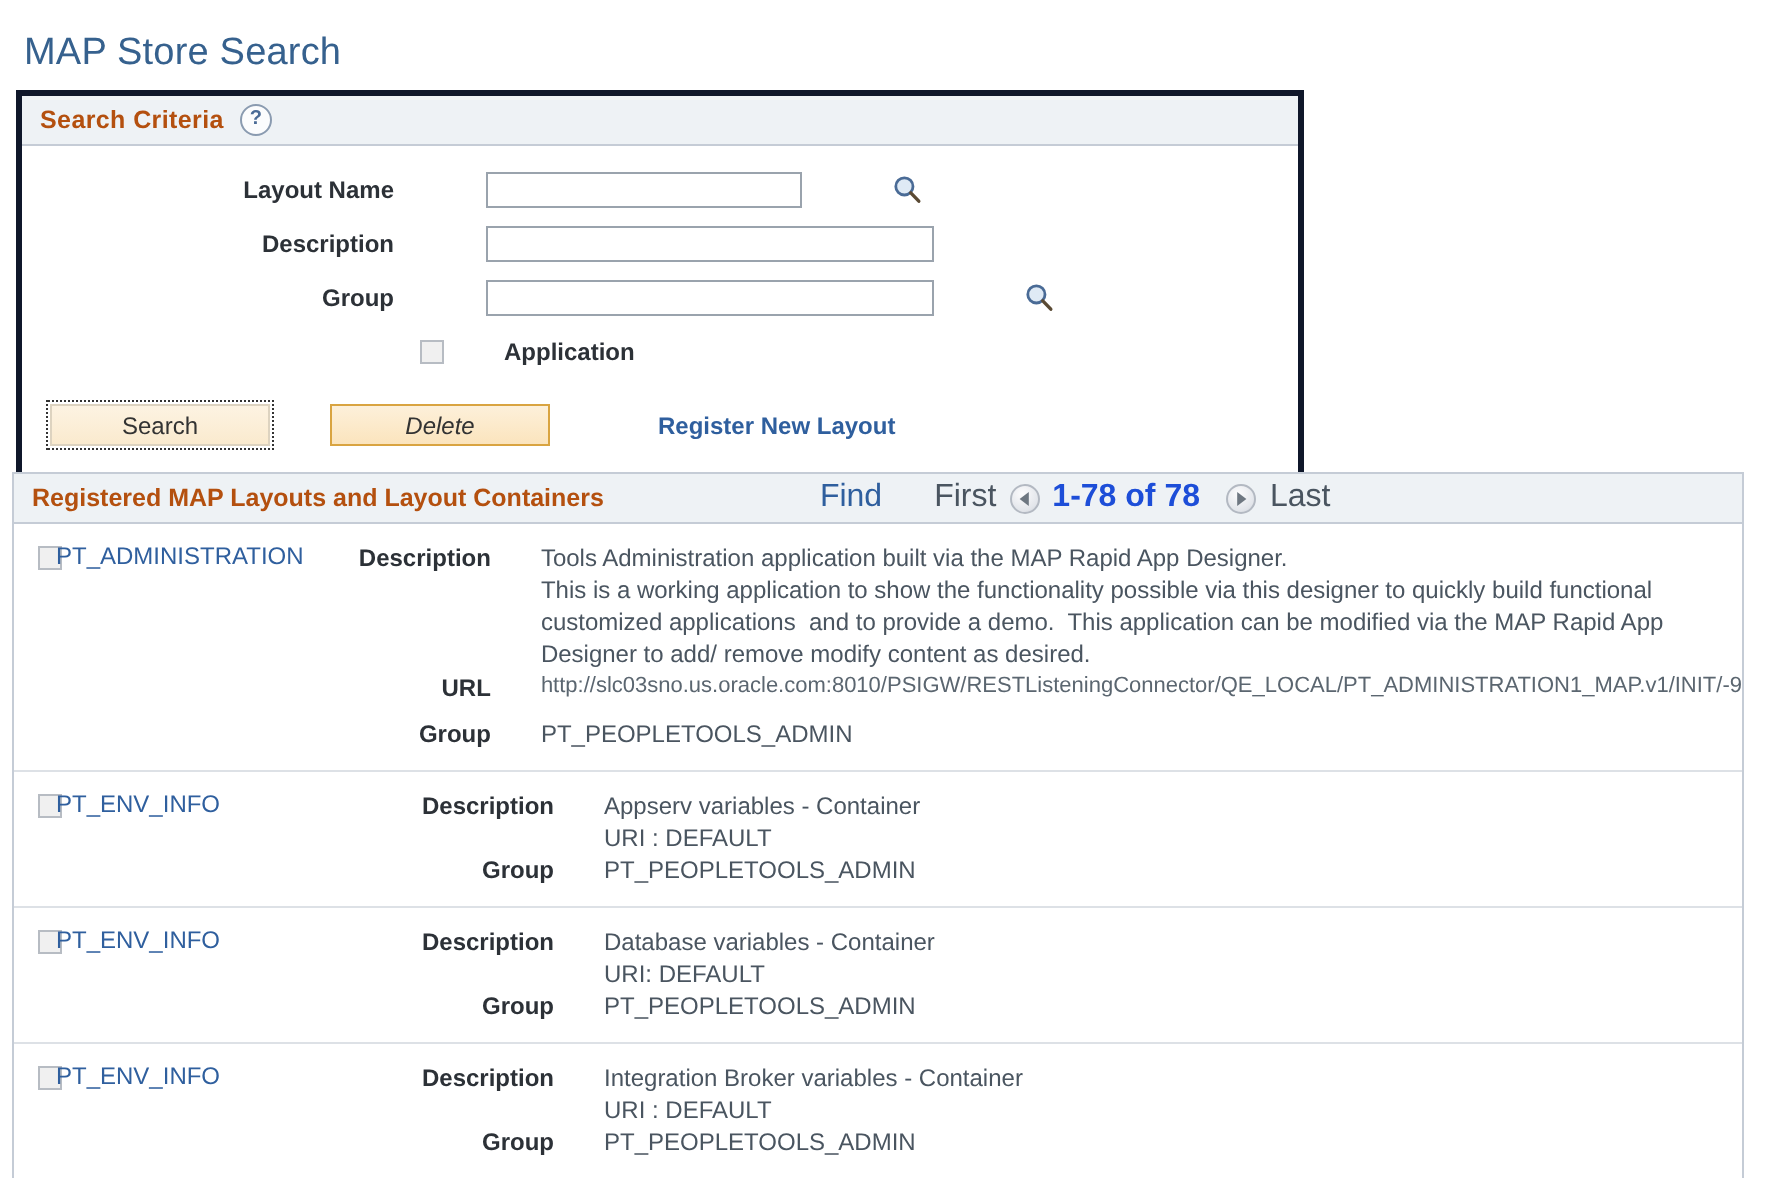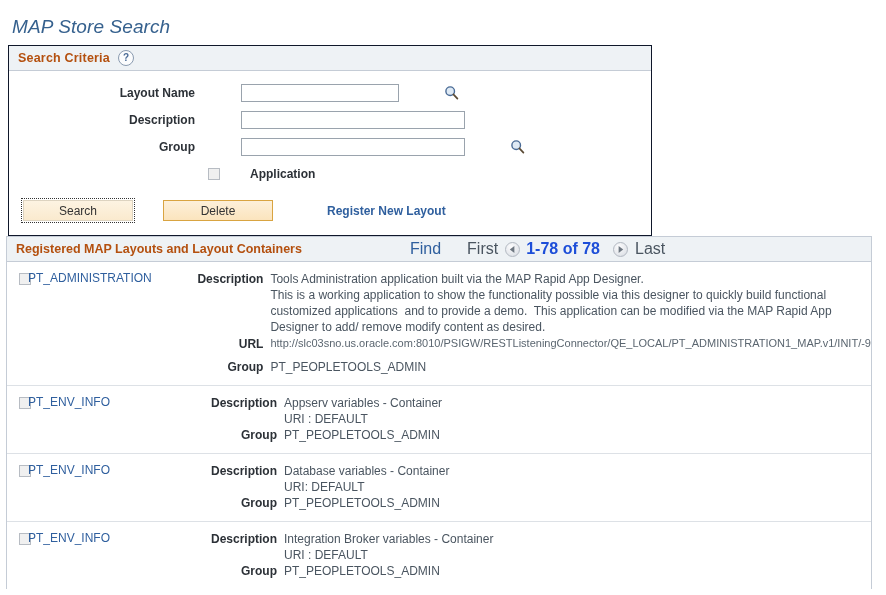--- a/index.html
+++ b/index.html
@@ -21,30 +21,29 @@
   .page-title {
     position: absolute;
     left: 12px;
     top: 16px;
     font-size: 19px;
     color: #2b5797;
     color: #36618e;
     font-weight: normal;
     letter-spacing: .1px;
     white-space: nowrap;
-    font-style: italic;
   }
 
   
   .criteria-panel {
     position: absolute;
     left: 8px;
     top: 45px;
     width: 644px;
-    border: 1px solid #0f172a;
+    border: 3px solid #0f172a;
     background: #ffffff;
     box-sizing: border-box;
   }
   .criteria-header {
     height: 25px;
     background: #eef2f5;
     border-bottom: 1px solid #c5ccd6;
     display: flex;
     align-items: center;
     padding-left: 9px;
@@ -162,20 +161,21 @@
   .btn-search {
     width: 110px;
     outline: 1px dotted #333;
     outline-offset: 1px;
     border-color: #ddd3c0;
     background: linear-gradient(to bottom, #fdf3e2 0%, #faeace 100%);
   }
   .btn-delete {
     width: 110px;
     margin-left: 30px;
+    font-style: italic;
   }
   .link-register {
     margin-left: 54px;
     color: #2f5f9e;
     font-size: 12px;
     text-decoration: none;
     cursor: pointer;
     font-weight: bold;
   }
 
@@ -281,20 +281,21 @@
     padding-right: 0;
     line-height: 16px;
     flex: none;
     white-space: nowrap;
   }
   .frow-value {
     padding-left: 7px;
     font-size: 12px;
     color: #4a5560;
     line-height: 16px;
+    margin-left: 18px;
   }
   .frow-value.small {
     font-size: 11px;
     color: #5b6670;
   }
   .frow-label.url-label { padding-top: 1px; }
   .desc-line { display: block; white-space: pre; }
   .gap-top { margin-top: 7px; }
 </style>
 </head>

